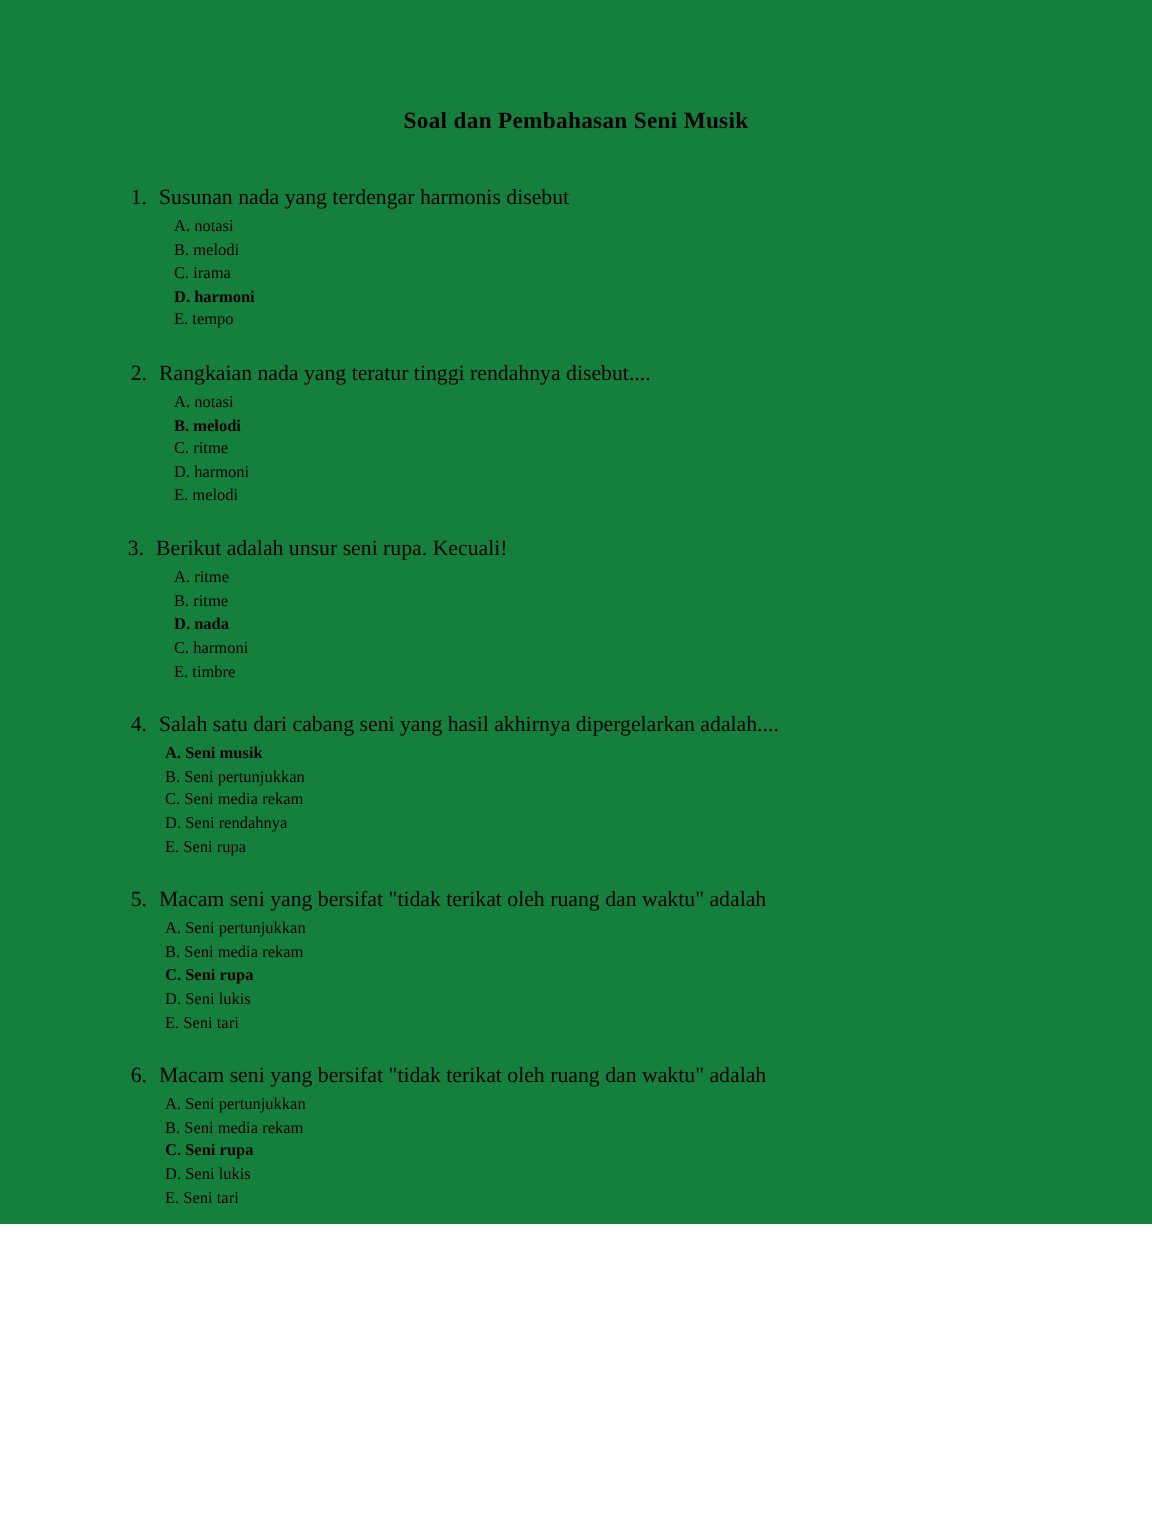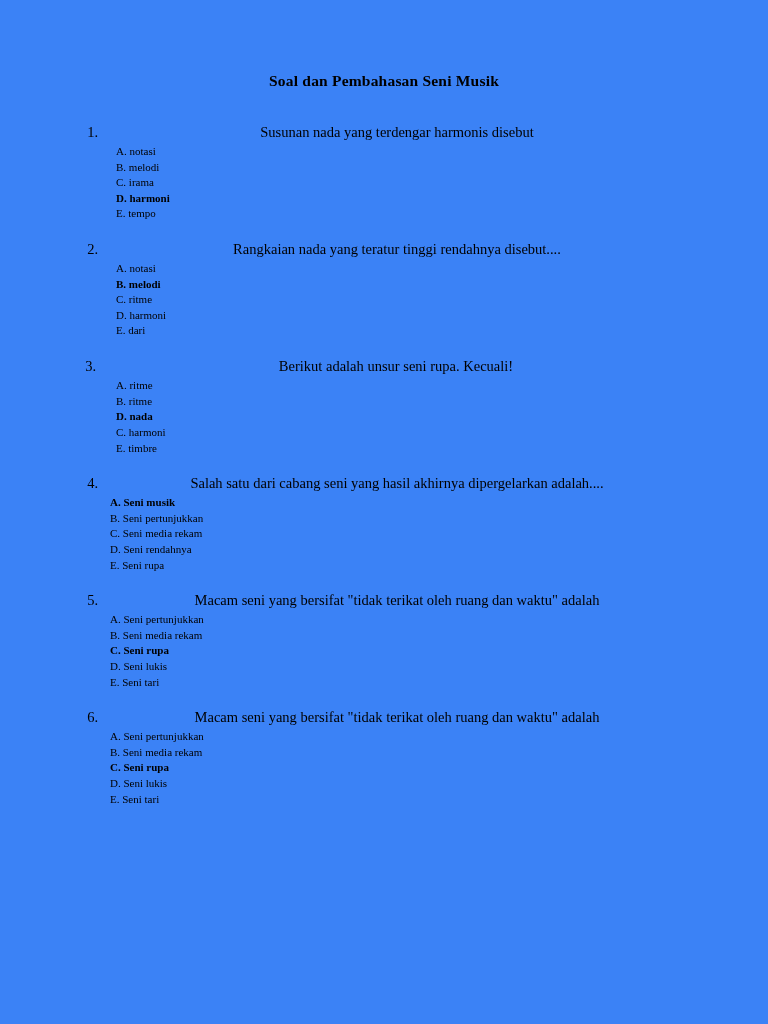--- a/index.html
+++ b/index.html
@@ -10,22 +10,22 @@
   body {
     width: 768px;
     height: 1024px;
     font-family: "Liberation Serif", serif;
     color: #000000;
     overflow: hidden;
   }
   .page {
     position: relative;
     width: 768px;
-    height: 1024px;
-    background: #3b82f6;
+    height: 816px;
+    background: #15803d;
     box-sizing: border-box;
     padding: 72px 80px 40px 80px;
   }
   .doc-title {
     text-align: center;
     font-size: 15.5px;
     font-weight: bold;
     letter-spacing: 0.2px;
     margin: 0 0 32px 0;
   }
@@ -42,21 +42,20 @@
   .q-num {
     width: 26px;
     flex: 0 0 26px;
     text-align: right;
     padding-right: 8px;
     box-sizing: border-box;
     font-size: 14.5px;
   }
   .q-text {
     flex: 1 1 auto;
-    text-align: center;
   }
   .options {
     margin: 0;
     padding: 0;
     list-style: none;
   }
   .option {
     font-size: 11px;
     line-height: 1.42;
     padding-left: 34px;
@@ -99,21 +98,21 @@
   <div class="question-block qb-2">
     <div class="question-line">
       <span class="q-num">2.</span>
       <span class="q-text">Rangkaian nada yang teratur tinggi rendahnya disebut....</span>
     </div>
     <ul class="options">
       <li class="option">A. notasi</li>
       <li class="option correct">B. melodi</li>
       <li class="option">C. ritme</li>
       <li class="option">D. harmoni</li>
-      <li class="option">E. dari</li>
+      <li class="option">E. melodi</li>
     </ul>
   </div>
 
   <div class="question-block qb-3">
     <div class="question-line">
       <span class="q-num">3.</span>
       <span class="q-text">Berikut adalah unsur seni rupa. Kecuali!</span>
     </div>
     <ul class="options">
       <li class="option">A. ritme</li>

